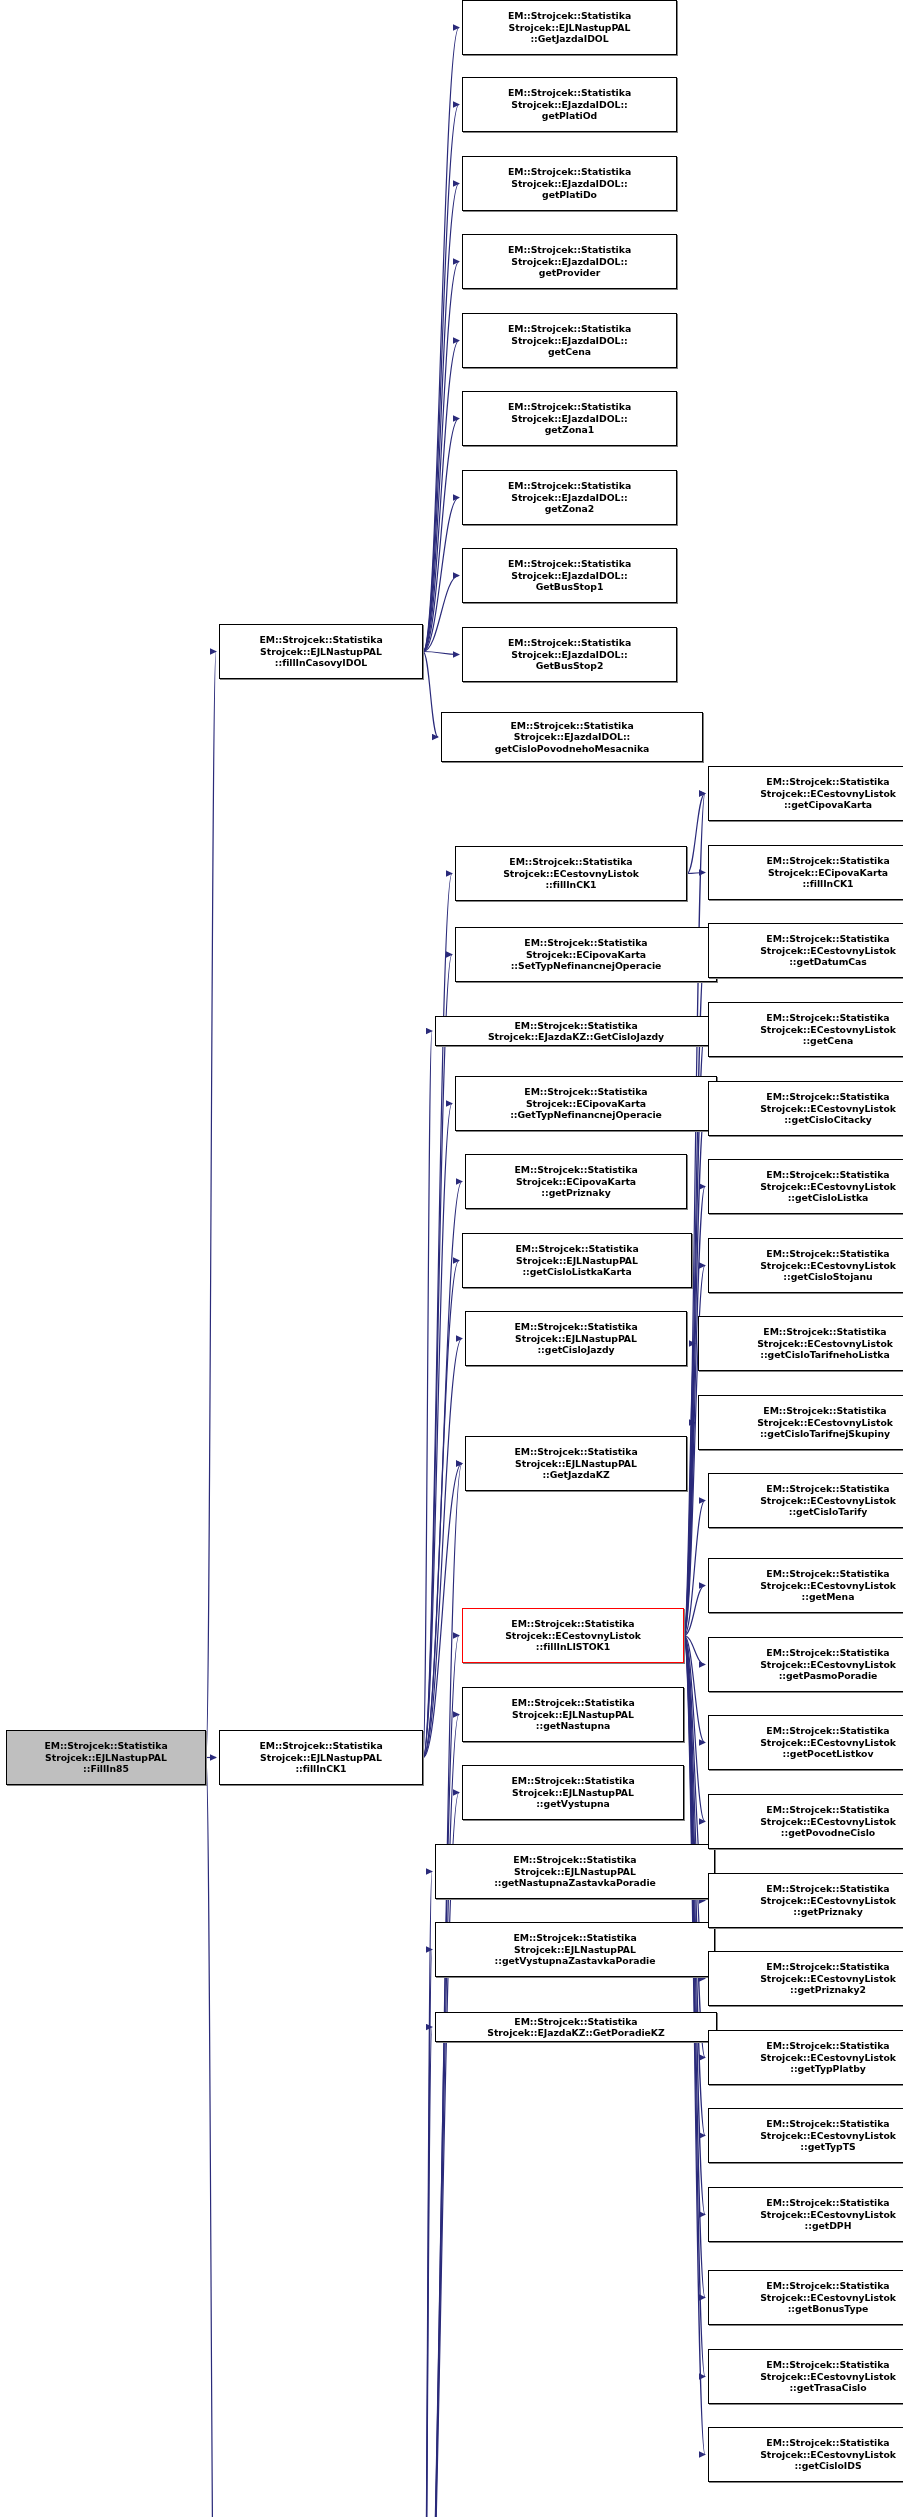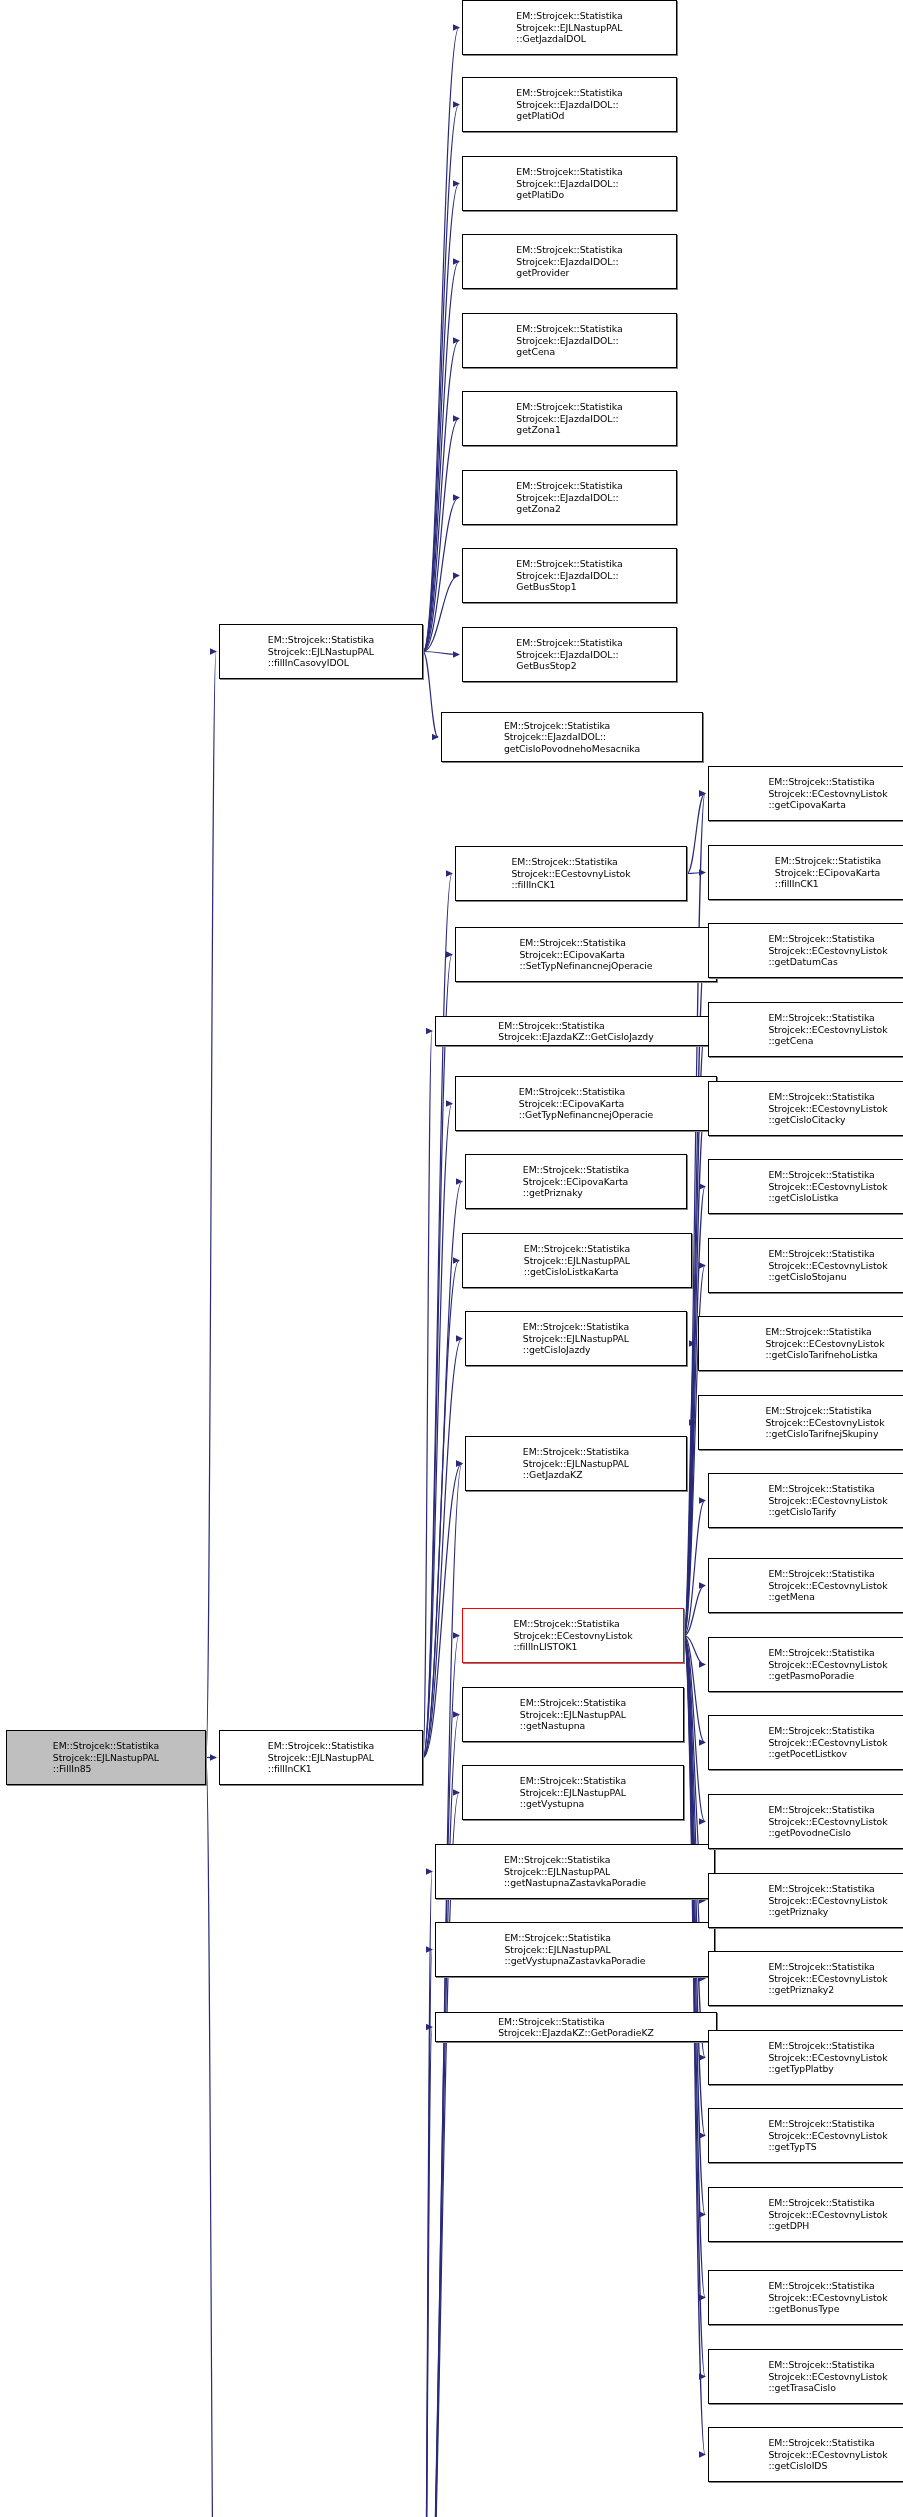--- a/index.html
+++ b/index.html
@@ -7,28 +7,29 @@
   #graph{position:relative;width:903px;height:2517px;background:#fff;overflow:hidden;}
   svg.edges{position:absolute;left:0;top:0;width:903px;height:2517px;pointer-events:none;}
   .node{
     position:absolute;
     box-sizing:border-box;
     border:1px solid #000000;
     background:#ffffff;
     color:#000000;
     font-size:9.3px;
     line-height:11.4px;
-    text-align:left;
+    text-align:center;
     display:flex;
     align-items:center;
     justify-content:center;
     padding:1px 18px;
     white-space:pre-line;
     letter-spacing:-0.05px;
     box-shadow:1px 1px 0 0 #808080;
+    font-weight:bold;
   }
   .node.root{background:#bfbfbf;border-color:#000;}
   .node.highlight{border:1px solid #ff0000;}
 </style>
 </head>
 <body>
 
 <div id="graph">
   <svg class="edges" viewBox="0 0 903 2517">
       <defs>

